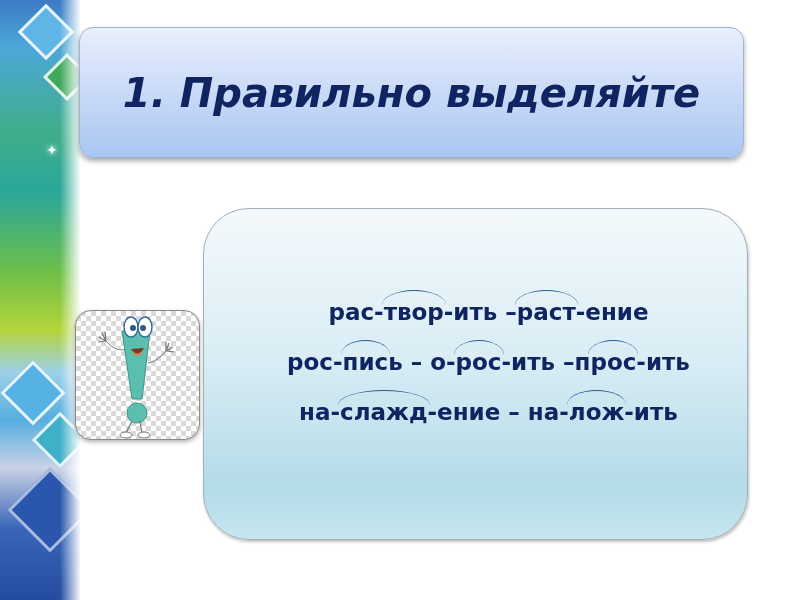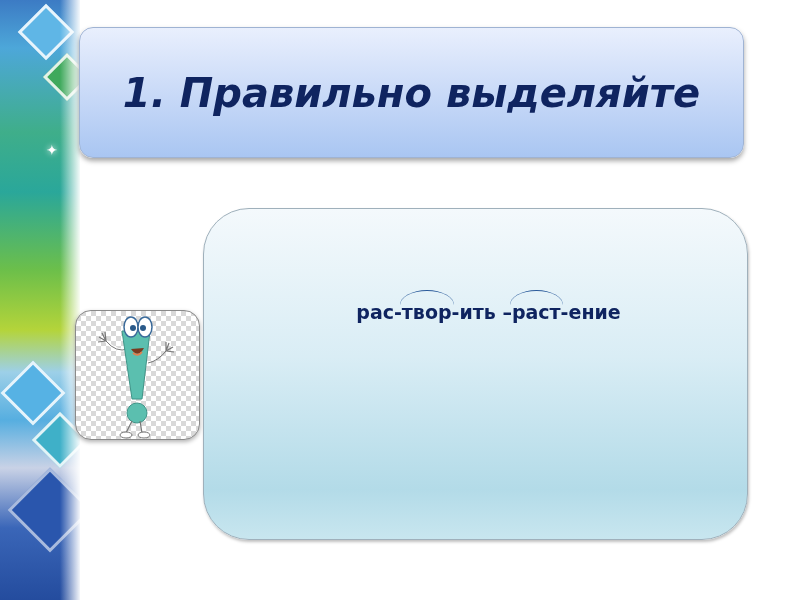--- a/index.html
+++ b/index.html
@@ -54,21 +54,21 @@
     .content-box {
       position: absolute; left: 203px; top: 208px; width: 545px; height: 332px;
       border-radius: 46px;
       background: linear-gradient(180deg, #f4f9fc 0%, #d9edf5 45%, #b3dbe8 85%, #c8e6ef 100%);
       border: 1px solid #9fb0bb;
       box-shadow: 1px 2px 3px rgba(0,0,0,0.25);
     }
     .lines { position: absolute; left: 0; top: 82px; width: 100%; }
     .line {
       height: 50px; line-height: 30px; padding-top: 6px; text-align: center;
-      font-family: "DejaVu Sans", sans-serif; font-weight: bold; font-size: 19px; color: #0f2460;
+      font-family: "DejaVu Sans", sans-serif; font-weight: bold; font-size: 23px; color: #0f2460;
       white-space: nowrap;
       margin-left: 26px;
     }
     .seg { position: relative; display: inline-block; }
     .root::before {
       content: ""; position: absolute; left: -2px; right: -2px; top: -7px; height: 14px;
       border-top: 1.5px solid #2a5a9a; border-radius: 50% 50% 0 0 / 100% 100% 0 0;
     }
   </style>
 </head>
@@ -112,14 +112,20 @@
     <ellipse cx="50" cy="124" rx="6" ry="3" fill="#fff" stroke="#777" stroke-width="1"></ellipse>
     <ellipse cx="68" cy="124" rx="6" ry="3" fill="#fff" stroke="#777" stroke-width="1"></ellipse>
   </svg>
 </div>
 
 <div class="content-box">
   <div class="lines">
     <div class="line">
       <span class="seg">рас-</span><span class="seg root">твор</span><span class="seg">-ить – </span><span class="seg root">раст</span><span class="seg">-ение</span>
     </div>
+    <div class="line">
+      <span class="seg">рос-</span><span class="seg root">пис</span><span class="seg">ь – о-</span><span class="seg root">рос</span><span class="seg">-ить –п</span><span class="seg root">рос</span><span class="seg">-ить</span>
+    </div>
+    <div class="line">
+      <span class="seg">на-</span><span class="seg root">слажд</span><span class="seg">-ение – на-</span><span class="seg root">лож</span><span class="seg">-ить</span>
+    </div>
   </div>
 </div>
 
 </body></html>

